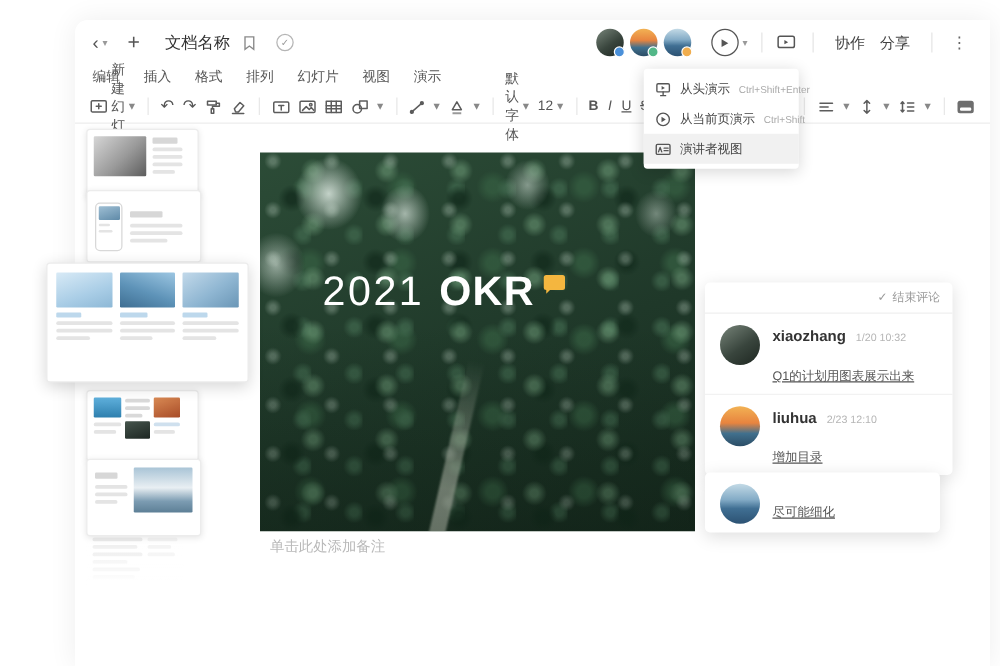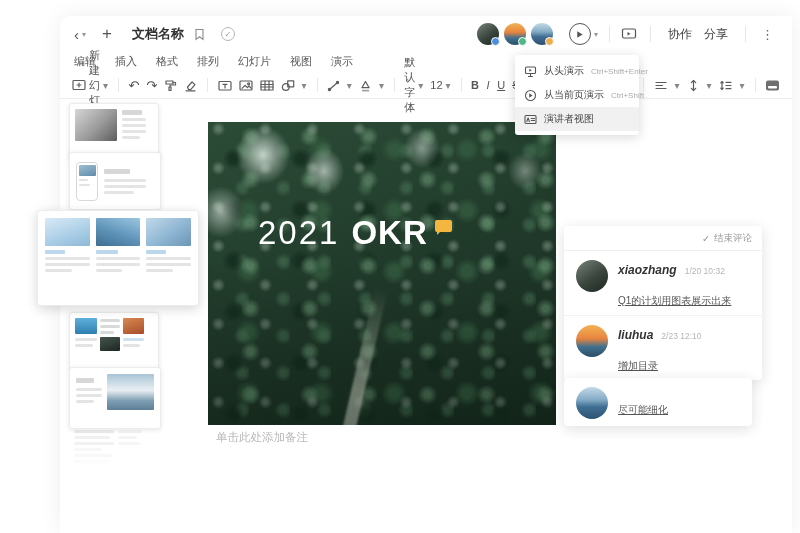--- a/index.html
+++ b/index.html
@@ -6,21 +6,21 @@
   body{width:800px;height:533px;position:relative;background:#fff;overflow:hidden;
        font-family:"Liberation Sans","DejaVu Sans",sans-serif;color:#444;}
   .app{position:absolute;left:60px;top:16px;right:8px;bottom:0;background:#fff;
        border-radius:10px 0 0 0;box-shadow:0 0 22px rgba(0,0,0,.07);}
   
   .header{position:absolute;top:0;left:0;right:0;height:36px;display:flex;align-items:center;padding:0 14px;}
   .hgroup{display:flex;align-items:center;}
   .chev{font-size:15px;color:#555;line-height:1;}
   .caret{font-size:8px;color:#999;margin-left:3px;}
   .plus{font-size:17px;color:#555;margin-left:16px;font-weight:300;}
-  .doc-title{font-size:13px;font-weight:700;color:#333;margin-left:20px;}
+  .doc-title{font-size:13px;font-weight:400;color:#333;margin-left:20px;}
   .bm{margin-left:10px;display:flex;}
   .status{display:flex;align-items:center;margin-left:16px;color:#9a9a9a;font-size:10.5px;}
   .ckc{width:12px;height:12px;border:1px solid #b5b5b5;border-radius:50%;display:flex;align-items:center;justify-content:center;
        font-size:8px;color:#9a9a9a;margin-right:5px;}
   .hright{margin-left:auto;display:flex;align-items:center;}
   .ava{width:22px;height:22px;border-radius:50%;position:relative;margin-left:5px;box-shadow:0 0 0 1.5px #fff;}
   .ava .dot{position:absolute;right:-1px;bottom:-1px;width:7px;height:7px;border-radius:50%;border:1.5px solid #fff;}
   .ava-dark{background:linear-gradient(145deg,#78857a 0%,#39453d 55%,#1d2620 100%);}
   .ava-sunset{background:linear-gradient(180deg,#f2b254 0%,#e8843f 42%,#41708d 68%,#2b4d66 100%);}
   .ava-ocean{background:linear-gradient(180deg,#c3dae6 0%,#83abc6 40%,#406f93 62%,#2c5273 100%);}
@@ -78,21 +78,21 @@
   .dlabel{font-size:10px;color:#444;white-space:nowrap;}
   .dshort{font-size:8px;color:#aaa;margin-left:auto;white-space:nowrap;}
   .drow svg{flex:0 0 auto;stroke:#555;fill:none;stroke-width:1.1;stroke-linecap:round;stroke-linejoin:round;}
   
   .cmt-card{position:absolute;background:#fff;border-radius:4px;z-index:20;box-shadow:0 3px 14px rgba(0,0,0,.13);}
   .cmt-head{height:24px;display:flex;align-items:center;justify-content:flex-end;padding:0 10px;
             border-bottom:1px solid #f0f0f0;color:#999;font-size:9.5px;gap:4px;}
   .cmt{display:flex;padding:9px 12px 7px;gap:10px;}
   .cmt + .cmt{border-top:1px solid #f2f2f2;}
   .cava{width:32px;height:32px;border-radius:50%;flex:0 0 auto;}
-  .cname{font-size:12px;font-weight:700;color:#333;font-style:italic;}
+  .cname{font-size:12px;font-weight:700;color:#333;}
   .ctime{font-size:8.5px;color:#b5b5b5;margin-left:8px;font-weight:400;}
   .ctext{font-size:10px;color:#555;margin-top:16px;text-decoration:underline;}
   
   .phone{width:17px;height:33px;border:1.5px solid #d8d8d8;border-radius:4px;background:#fff;padding:2px 1.5px;}
   .phone .pimg{height:11px;border-radius:1px;background:linear-gradient(160deg,#9fbfd4,#5f8aa8);}
 </style>
 </head>
 <body>
 
 <div class="app">

